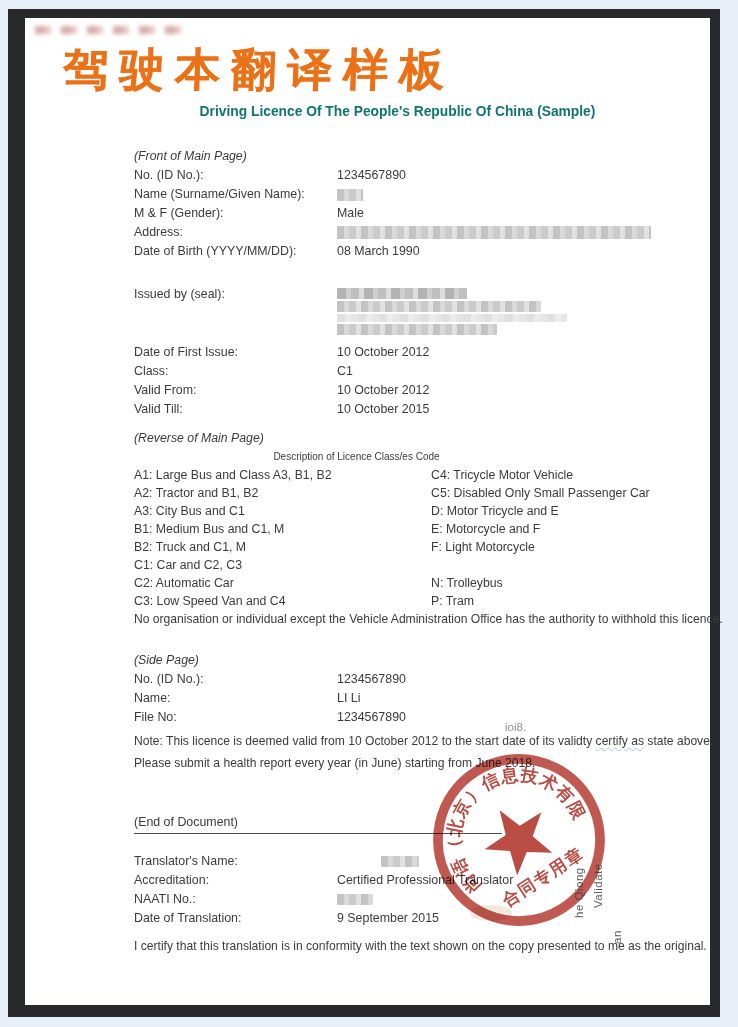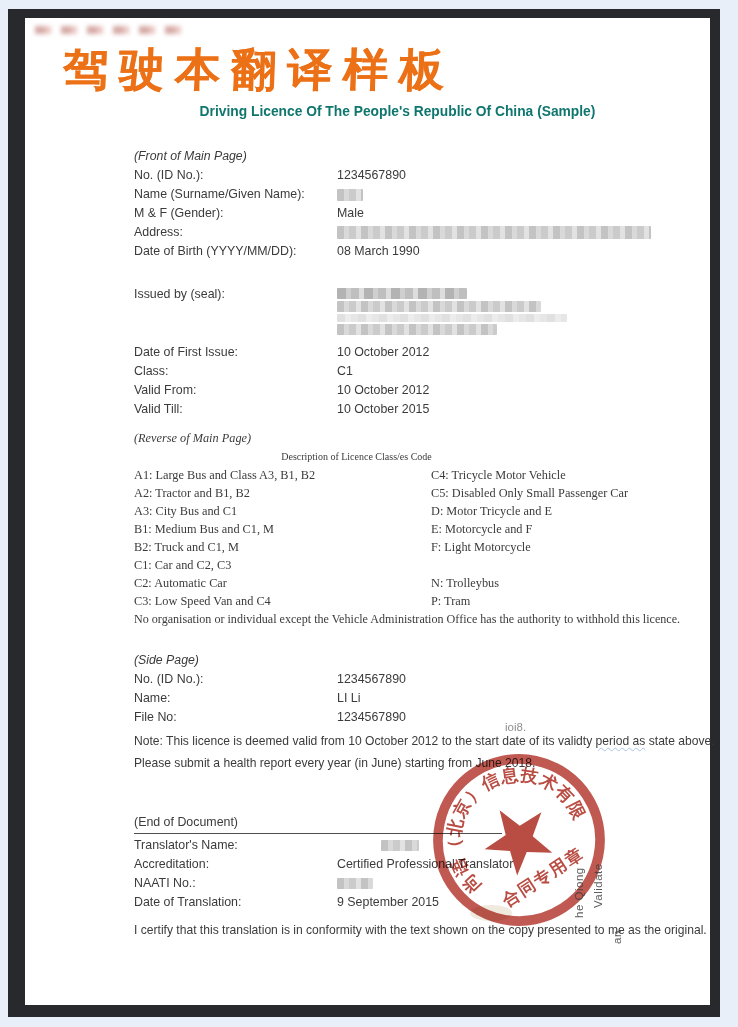--- a/index.html
+++ b/index.html
@@ -148,21 +148,21 @@
     <div class="row">
       <span class="lbl">Valid From:</span>
       <span class="val">10 October 2012</span>
     </div>
     <div class="row">
       <span class="lbl">Valid Till:</span>
       <span class="val">10 October 2015</span>
     </div>
   </div>
 
-  <div class="abs section" style="top:410px;font-family:Liberation Serif, serif;">
+  <div class="abs section" style="top:410px;">
     <div class="sec-heading">(Reverse of Main Page)</div>
     <div class="subtitle">Description of Licence Class/es Code</div>
     <div class="codes-row">
       <span class="lcol">A1: Large Bus and Class A3, B1, B2</span>
       <span class="rcol">C4: Tricycle Motor Vehicle</span>
     </div>
     <div class="codes-row">
       <span class="lcol">A2: Tractor and B1, B2</span>
       <span class="rcol">C5: Disabled Only Small Passenger Car</span>
     </div>
@@ -200,29 +200,29 @@
     </div>
     <div class="row">
       <span class="lbl">Name:</span>
       <span class="val">LI Li</span>
     </div>
     <div class="row">
       <span class="lbl">File No:</span>
       <span class="val">1234567890</span>
     </div>
     <div class="note-line" style="margin-top:3px;height:22px;line-height:22px;">
-      <span>Note: This licence is deemed valid from 10 October 2012 to the start date of its validty </span><span class="wavy">period as</span><span> state above.</span>
+      <span>Note: This licence is deemed valid from 10 October 2012 to the start date of its validty </span><span class="wavy">certify as</span><span> state above.</span>
     </div>
     <div class="note-line" style="height:22px;line-height:22px;">Please submit a health report every year (in June) starting from June 2018.</div>
   </div>
   <div class="abs artifact">ioi8.</div>
 
   <div class="abs section" style="top:795px;">
     <div class="end-heading">(End of Document)</div>
-    <div class="row" style="margin-top:2px;gap:44px;">
+    <div class="row" style="margin-top:18px;gap:44px;">
       <span class="lbl">Translator's Name:</span>
       <span class="blur" style="width:38px;height:11px;"></span>
     </div>
     <div class="row">
       <span class="lbl">Accreditation:</span>
       <span class="val">Certified Professional Translator</span>
     </div>
     <div class="row">
       <span class="lbl">NAATI No.:</span>
       <span class="blur" style="width:36px;height:11px;"></span>

